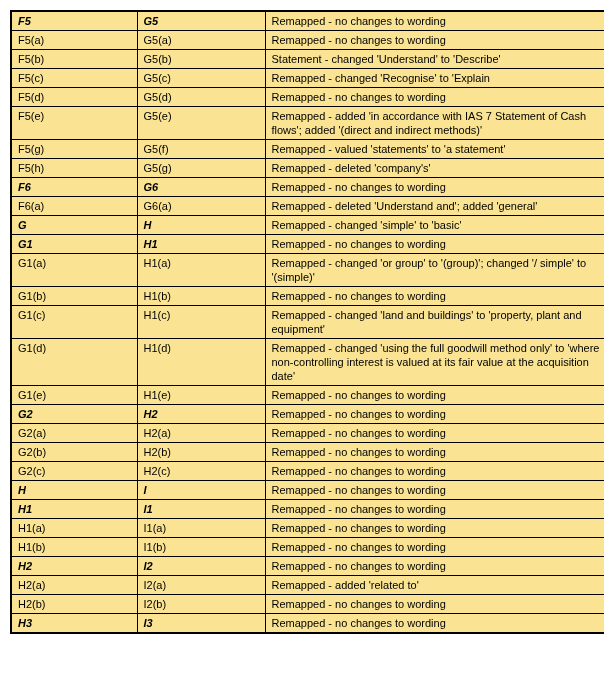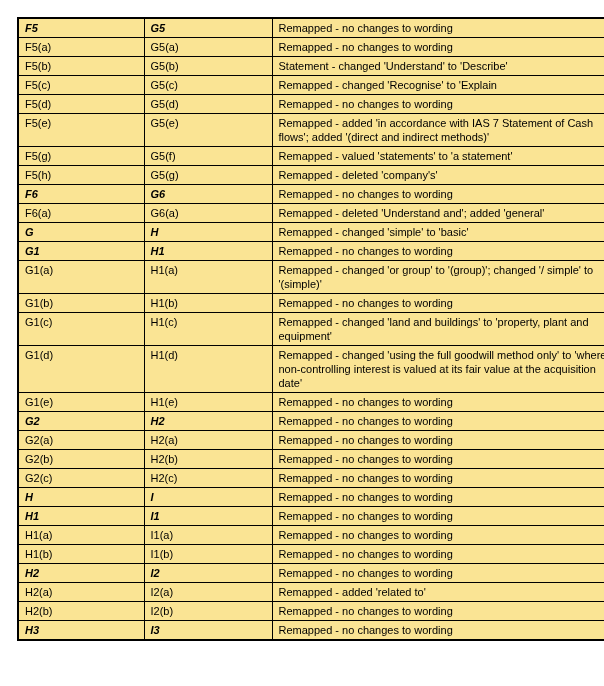--- a/index.html
+++ b/index.html
@@ -5,21 +5,21 @@
   html, body {
     margin: 0;
     padding: 0;
     background: #ffffff;
     font-family: "Liberation Sans", "DejaVu Sans", sans-serif;
   }
   .page {
     width: 604px;
     height: 686px;
     box-sizing: border-box;
-    padding: 17px;
+    padding: 10px;
     background: #ffffff;
     overflow: hidden;
   }
   table.remap {
     border-collapse: collapse;
     width: 600px;
     table-layout: fixed;
     background: #FAE494;
     border: 2px solid #000000;
   }

